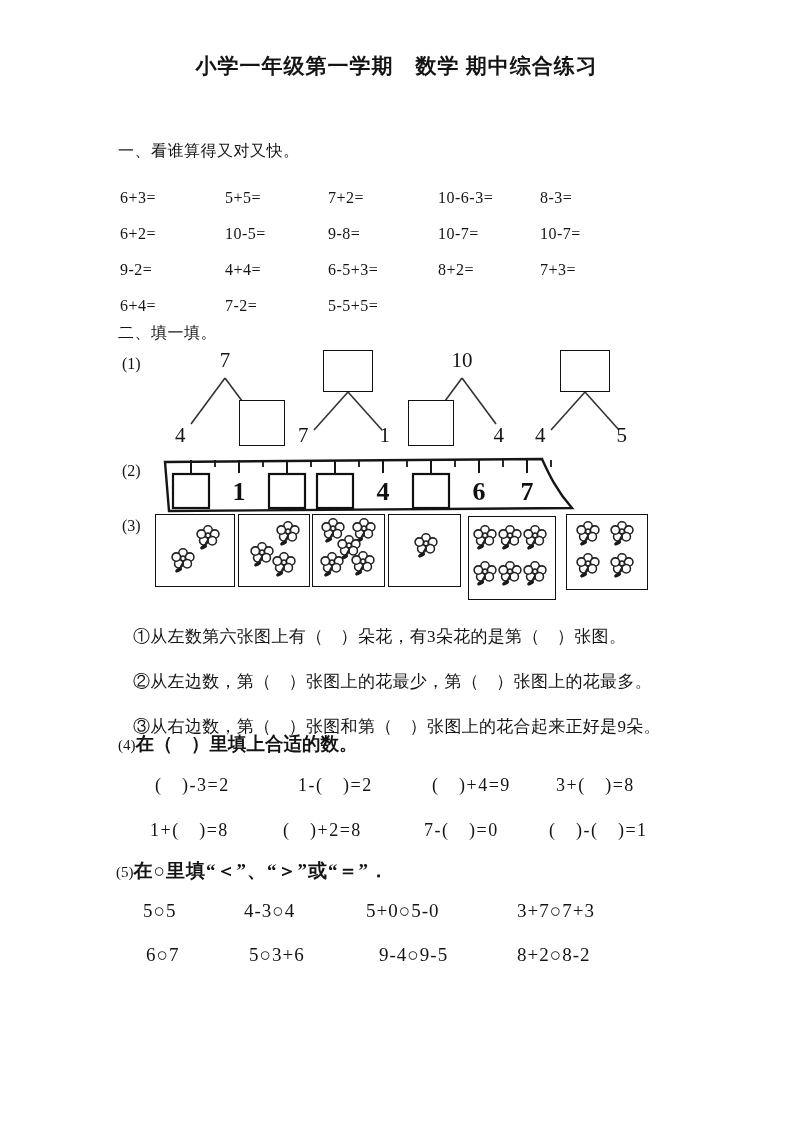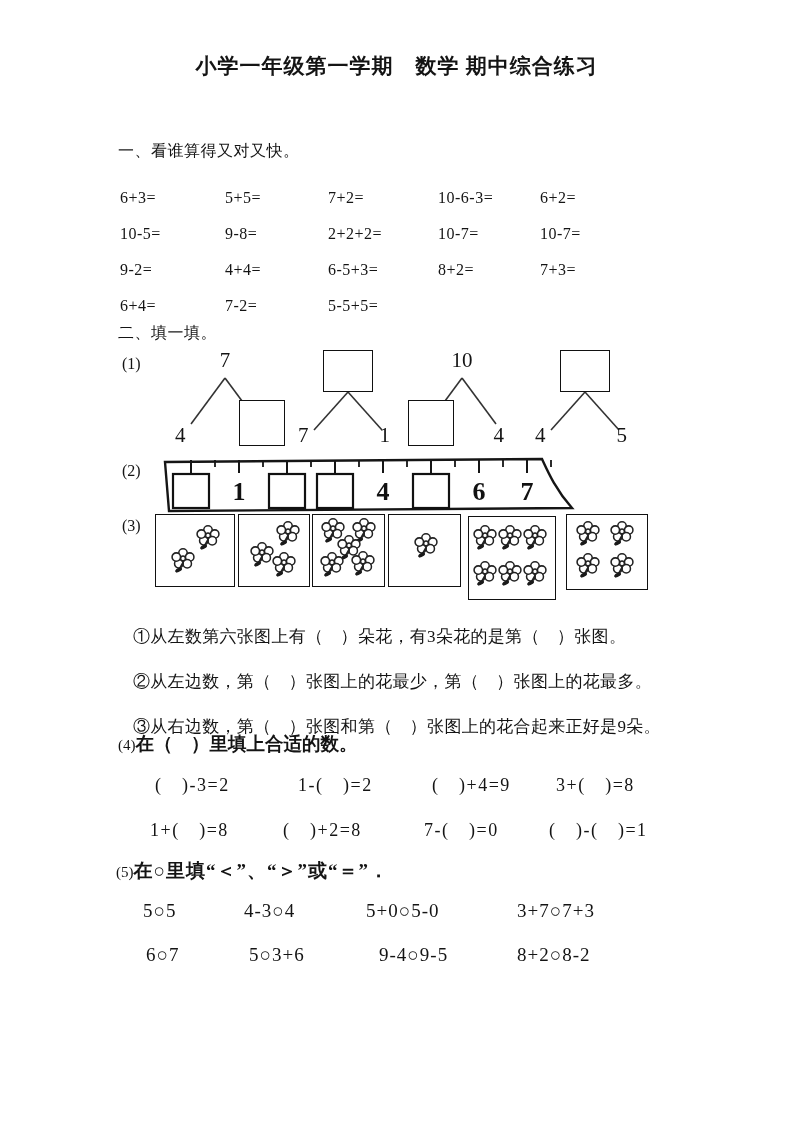--- a/index.html
+++ b/index.html
@@ -74,24 +74,24 @@
   <div class="title">小学一年级第一学期　数学 期中综合练习</div>
 
 
   <div class="s-heading" id="s1-heading">一、看谁算得又对又快。</div>
 
   <div class="problems">
     <span>6+3=</span>
     <span>5+5=</span>
     <span>7+2=</span>
     <span>10-6-3=</span>
+    <span>8-3=</span>
     <span>6+2=</span>
     <span>10-5=</span>
     <span>9-8=</span>
-    <span>2+2+2=</span>
     <span>10-7=</span>
     <span>10-7=</span>
     <span>9-2=</span>
     <span>4+4=</span>
     <span>6-5+3=</span>
     <span>8+2=</span>
     <span>7+3=</span>
     <span>6+4=</span>
     <span>7-2=</span>
     <span>5-5+5=</span>

